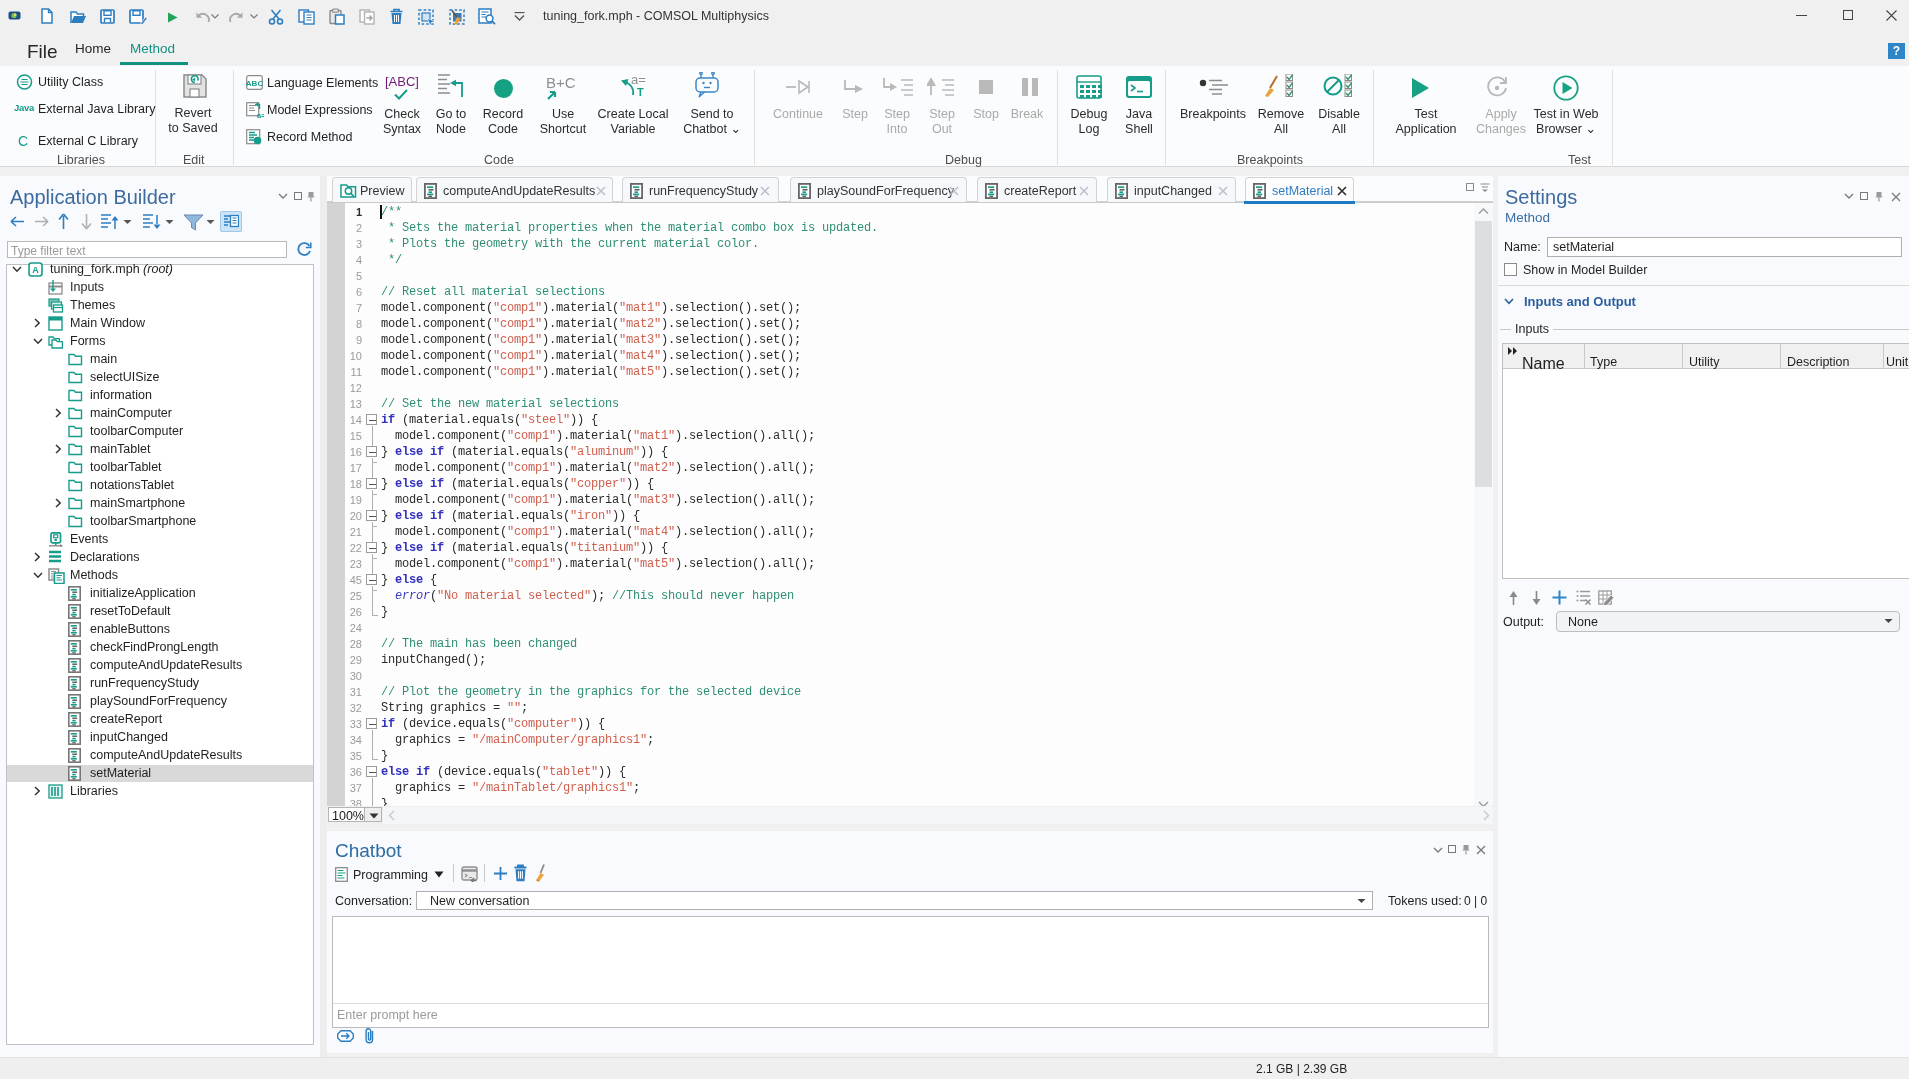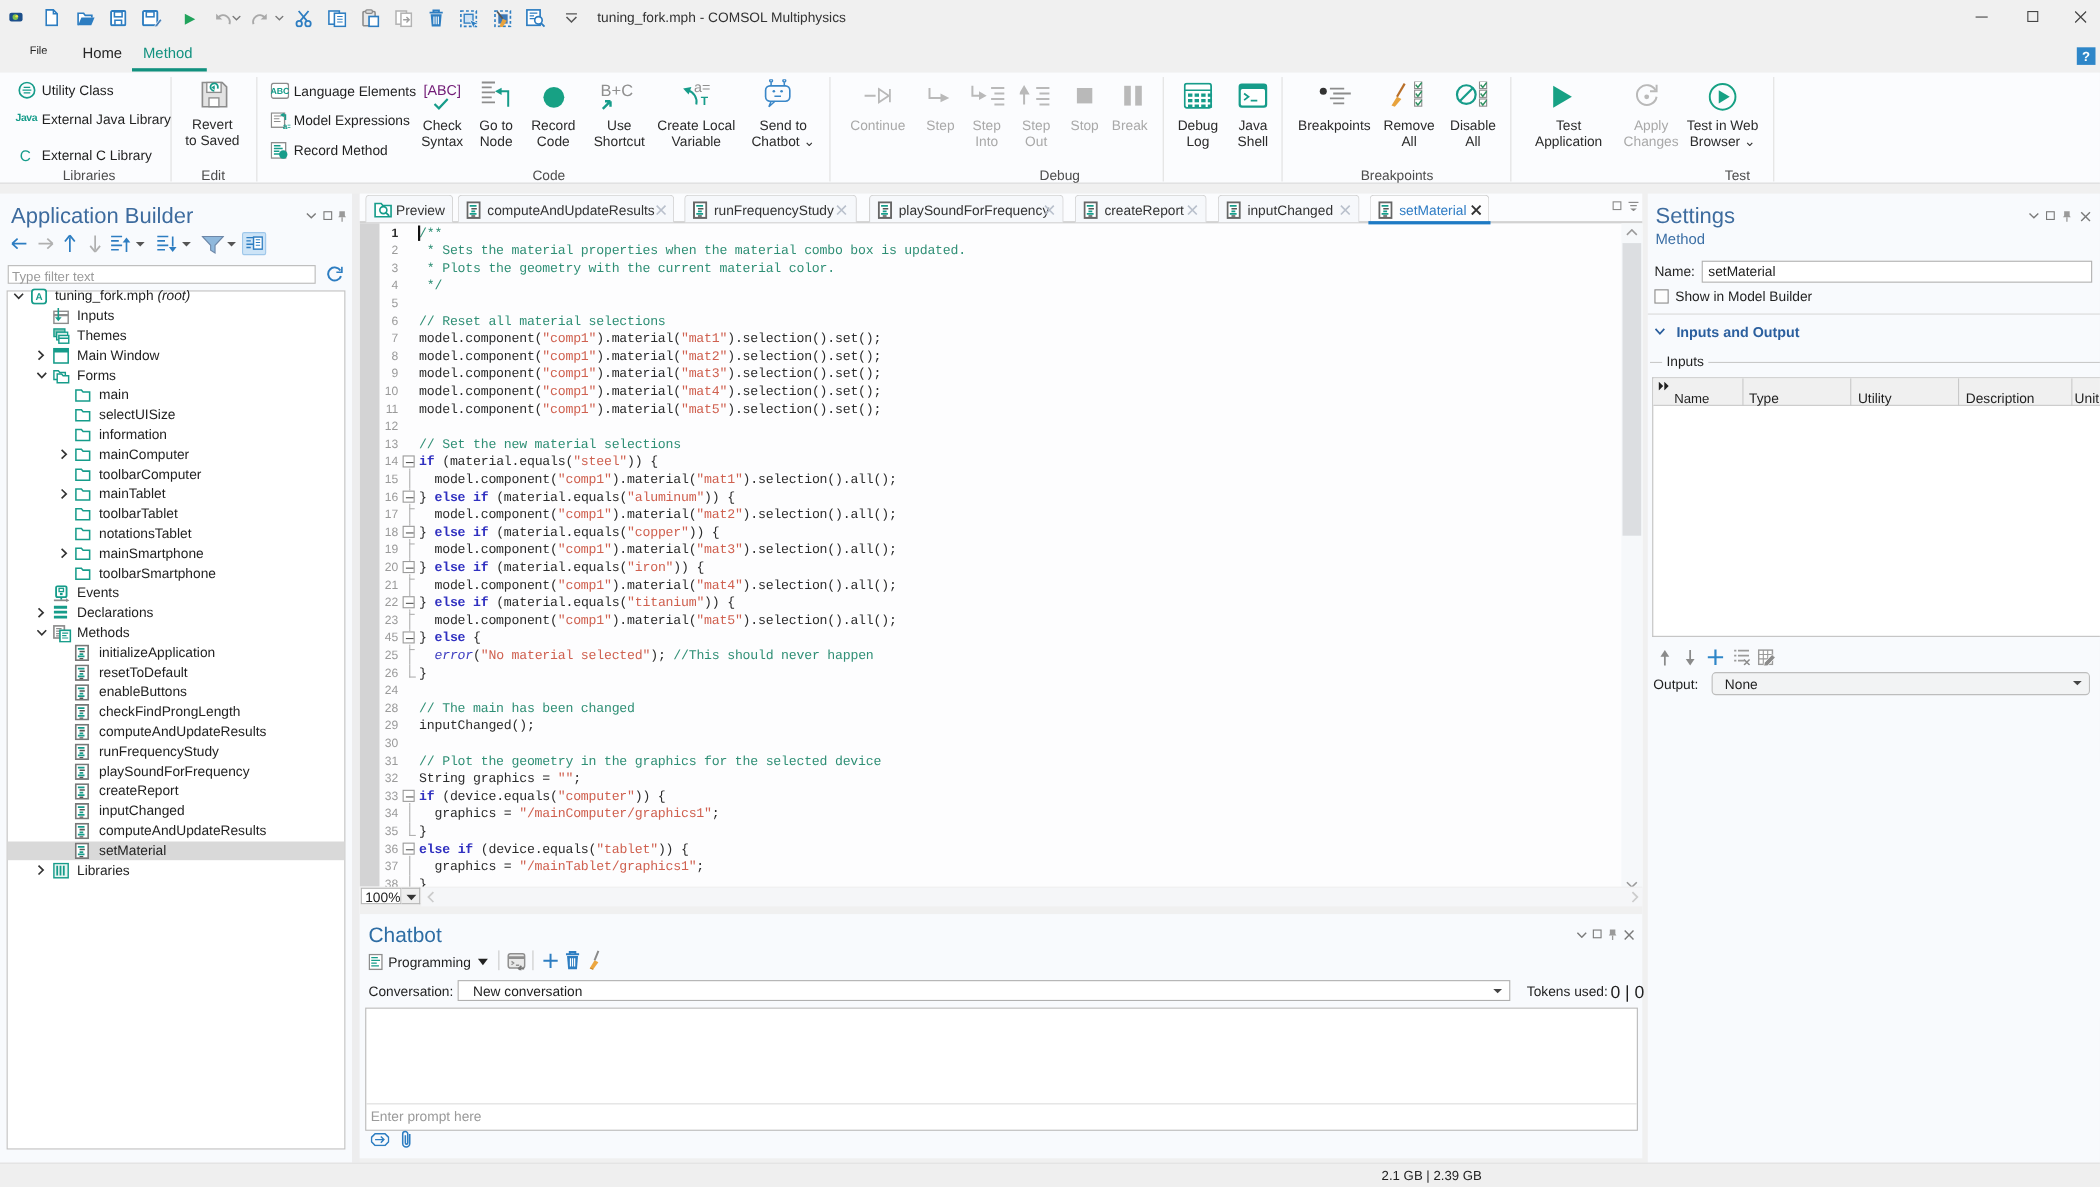--- a/index.html
+++ b/index.html
@@ -110,21 +110,21 @@
     <rect x="1" y="1" width="12" height="14" fill="#fff" stroke="#2d7dc1" stroke-width="1.5"></rect>
     <path d="M3.5 4 h7 M3.5 6.5 h4 M3.5 9 h7" stroke="#2d7dc1" stroke-width="1.1"></path>
     <circle cx="11.5" cy="10.5" r="3.4" fill="#fff" stroke="#2d7dc1" stroke-width="1.5"></circle>
     <path d="M13.8 13 l3.2 3.2" stroke="#2d7dc1" stroke-width="1.8"></path>
   </svg>
 <svg class="ab" style="left:514px;top:12px" width="11" height="10" viewBox="0 0 11 10">
     <path d="M0.5 0.5 h10" stroke="#555" stroke-width="1.3"></path>
     <path d="M1 3.5 L5.5 8 L10 3.5" fill="none" stroke="#555" stroke-width="1.4"></path>
   </svg>
 <div class="ab" style="left:0;top:33px;width:1909px;height:33px;background:#f0f0f0"></div>
-<div class="ab tx" style="left:27px;top:41px;font-size:10px;color:#262626">File</div>
+<div class="ab tx" style="left:27px;top:41px;font-size:19px;color:#262626">File</div>
 <div class="ab tx" style="left:75px;top:41px;font-size:13.5px;color:#262626">Home</div>
 <div class="ab tx" style="left:130px;top:41px;font-size:13.5px;color:#11917f">Method</div>
 <div class="ab" style="left:120px;top:62px;width:68px;height:3px;background:#11917f"></div>
 <div class="ab" style="left:1888px;top:43px;width:17px;height:16px;background:#2e86c8;color:#fff;font-size:12px;font-weight:bold;text-align:center;line-height:16px">?</div>
 <div class="ab" style="left:0;top:66px;width:1909px;height:101px;background:#fbfcfe;border-bottom:1px solid #d8d8d8"></div>
 <div class="sep" style="left:155px"></div>
 <div class="sep" style="left:233px"></div>
 <div class="sep" style="left:754px"></div>
 <div class="sep" style="left:1057px"></div>
 <div class="sep" style="left:1165px"></div>
@@ -789,21 +789,21 @@
     <path d="M6.5 10 l-4.5 7.5 l3 1.2 l5 -7 z" fill="#eca640"></path>
     <path d="M2.5 17 l2.8 1.2" stroke="#c07f28" stroke-width="0.8"></path>
   </svg>
 <div class="ab tx" style="left:335px;top:894px;font-size:12.5px;color:#1f1f1f">Conversation:</div>
 <div class="ab" style="left:416px;top:891px;width:957px;height:19px;background:#fff;border:1px solid #b0b0b0"></div>
 <div class="ab tx" style="left:430px;top:894px;font-size:12.5px;color:#1f1f1f">New conversation</div>
 <svg class="ab" style="left:1357px;top:898px" width="9" height="6" viewBox="0 0 9 6">
     <path d="M0.5 1 L4.5 5 L8.5 1" fill="#444"></path>
   </svg>
 <div class="ab tx" style="left:1388px;top:894px;font-size:12.5px;color:#1f1f1f">Tokens used:</div>
-<div class="ab tx" style="left:1464px;top:894px;font-size:16px;color:#1f1f1f">0 | 0</div>
+<div class="ab tx" style="left:1464px;top:894px;font-size:12px;color:#1f1f1f">0 | 0</div>
 <div class="ab" style="left:332px;top:916px;width:1157px;height:112px;background:#fff;border:1px solid #b9b9b9"></div>
 <div class="ab" style="left:333px;top:1003px;width:1155px;height:1px;background:#dcdcdc"></div>
 <div class="ab tx" style="left:337px;top:1008px;font-size:12.5px;color:#9a9a9a">Enter prompt here</div>
 <svg class="ab" style="left:337px;top:1030px" width="17" height="12" viewBox="0 0 17 12">
     <path d="M4 0.7 h9 l3.3 3.3 v4 l-3.3 3.3 h-9 l-3.3 -3.3 v-4 z" fill="none" stroke="#2d7dc1" stroke-width="1.4"></path>
     <path d="M4 6 h8 m-2.8 -2.8 l2.8 2.8 l-2.8 2.8" fill="none" stroke="#2d7dc1" stroke-width="1.3"></path>
   </svg>
 <svg class="ab" style="left:363px;top:1027px" width="12" height="18" viewBox="0 0 12 18">
     <path d="M9.5 4 v8.5 a3.2 3.2 0 0 1 -6.4 0 V4 a2.3 2.3 0 0 1 4.6 0 v8 a1.1 1.1 0 0 1 -2.2 0 V5" fill="none" stroke="#2d7dc1" stroke-width="1.4"></path>
   </svg>
@@ -836,21 +836,21 @@
 <div class="ab" style="left:1553px;top:329px;width:356px;height:1px;background:#c9c9c9"></div>
 <div class="ab" style="left:1502px;top:343px;width:407px;height:236px;background:#fff;border:1px solid #c0c0c0;border-right:none"></div>
 <div class="ab" style="left:1503px;top:344px;width:406px;height:25px;background:#f0f0f0;border-bottom:1px solid #c9c9c9"></div>
 <div class="ab" style="left:1584px;top:344px;width:1px;height:25px;background:#c9c9c9"></div>
 <div class="ab" style="left:1682px;top:344px;width:1px;height:25px;background:#c9c9c9"></div>
 <div class="ab" style="left:1780px;top:344px;width:1px;height:25px;background:#c9c9c9"></div>
 <div class="ab" style="left:1883px;top:344px;width:1px;height:25px;background:#c9c9c9"></div>
 <svg class="ab" style="left:1507px;top:347px" width="11" height="8" viewBox="0 0 11 8">
     <path d="M1 0 l4 4 l-4 4 z M6 0 l4 4 l-4 4 z" fill="#222"></path>
   </svg>
-<div class="ab tx" style="left:1522px;top:355px;font-size:12px;color:#1f1f1f">Name</div>
+<div class="ab tx" style="left:1522px;top:355px;font-size:16px;color:#1f1f1f">Name</div>
 <div class="ab tx" style="left:1590px;top:355px;font-size:12.5px;color:#1f1f1f">Type</div>
 <div class="ab tx" style="left:1689px;top:355px;font-size:12.5px;color:#1f1f1f">Utility</div>
 <div class="ab tx" style="left:1787px;top:355px;font-size:12.5px;color:#1f1f1f">Description</div>
 <div class="ab tx" style="left:1886px;top:355px;font-size:12.5px;color:#1f1f1f">Unit</div>
 <svg class="ab" style="left:1509px;top:590px" width="9" height="16" viewBox="0 0 9 16">
     <path d="M4.5 15 v-9" stroke="#8a8a8a" stroke-width="1.6"></path>
     <path d="M4.5 1 l-4 6 h8 z" fill="#8a8a8a"></path>
   </svg>
 <svg class="ab" style="left:1532px;top:590px" width="9" height="16" viewBox="0 0 9 16">
     <path d="M4.5 1 v9" stroke="#8a8a8a" stroke-width="1.6"></path>

